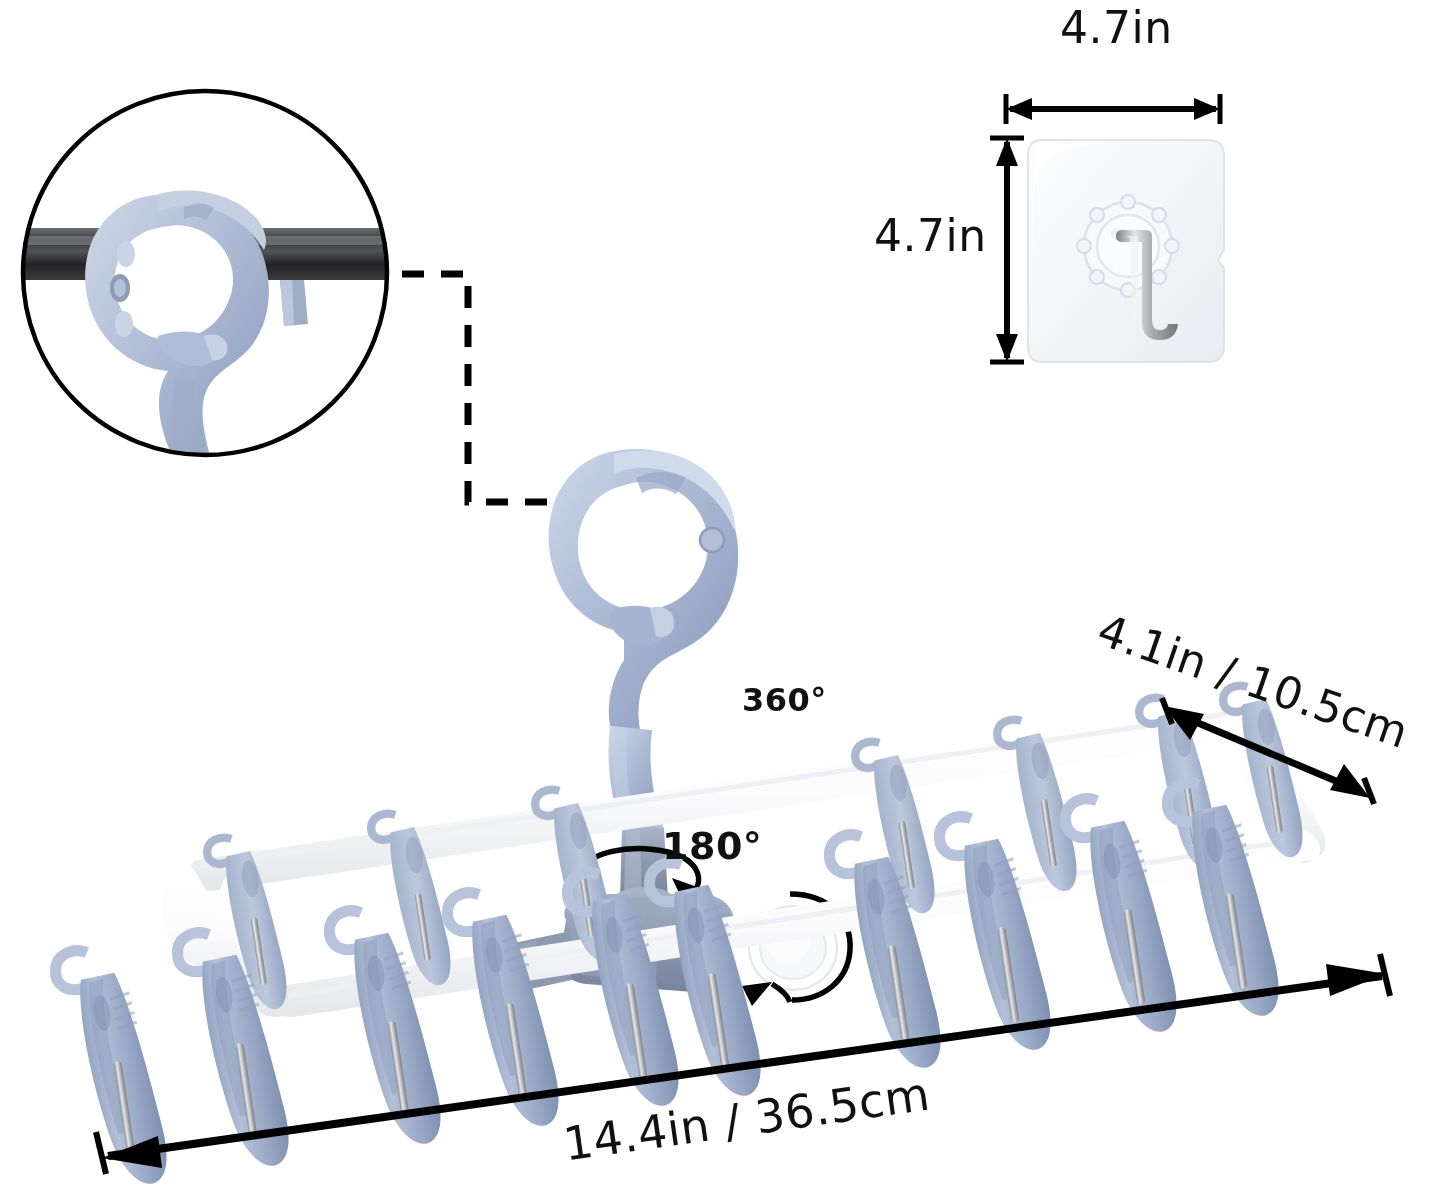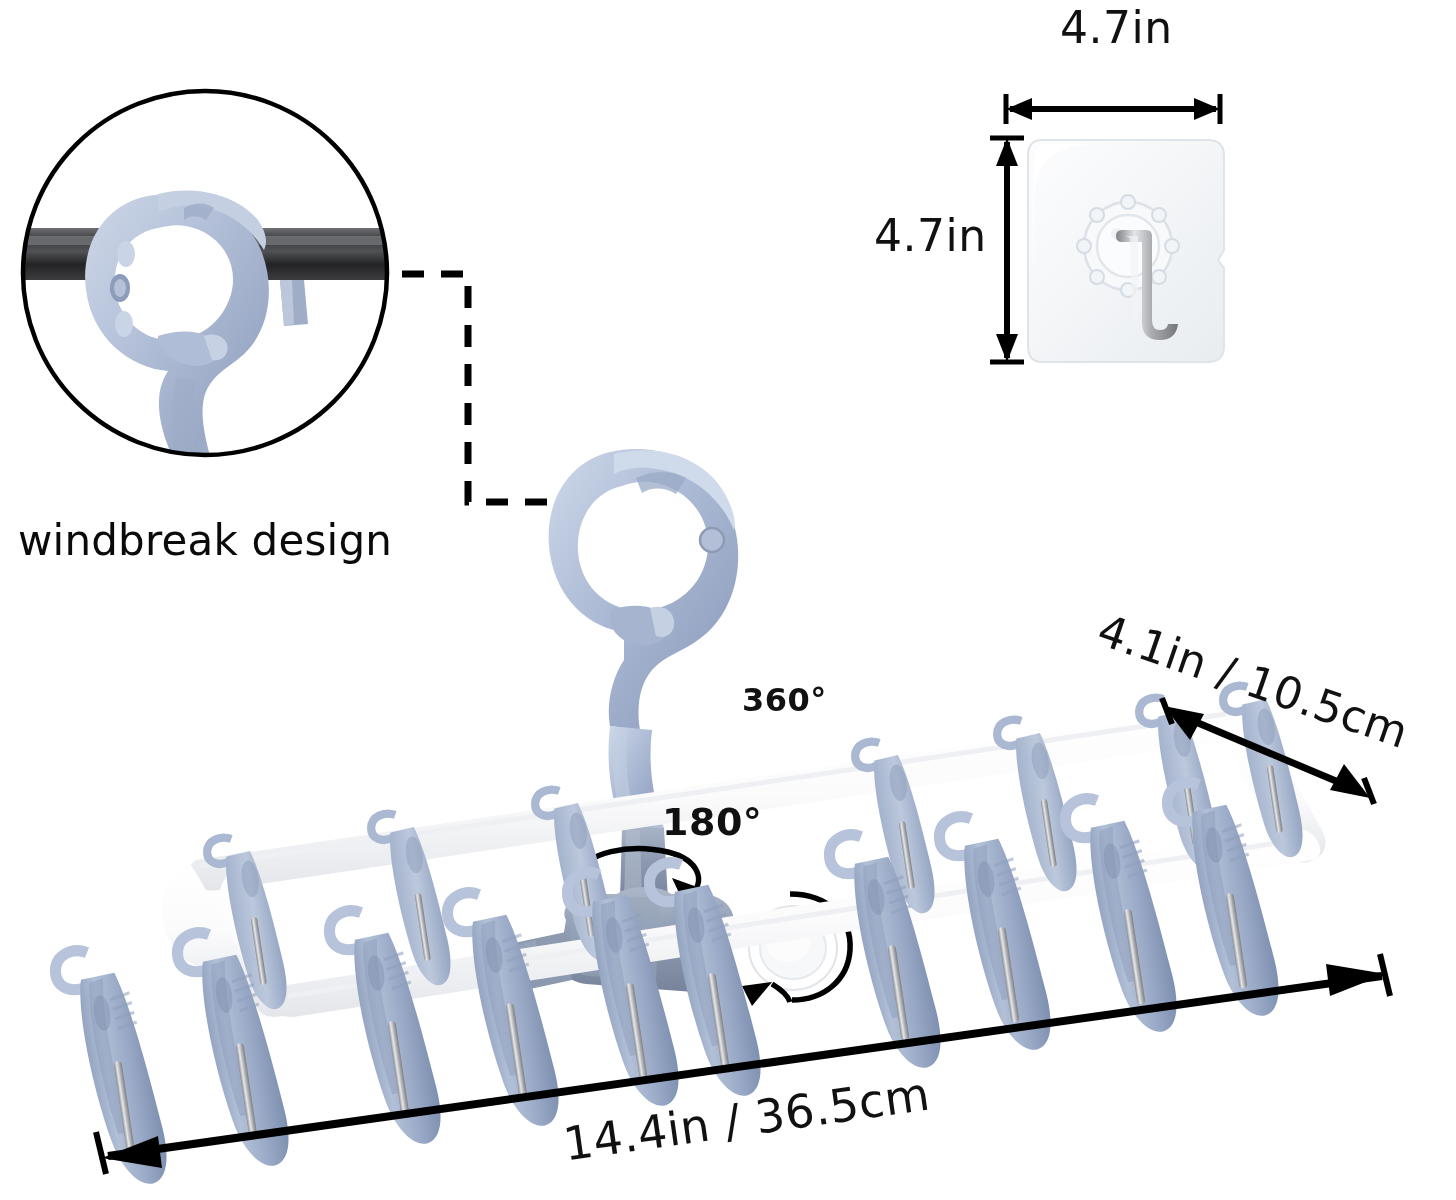--- a/index.html
+++ b/index.html
@@ -97,21 +97,20 @@
         <g>
           <path d="M272 212 L 296 212 L 300 256 L 276 258 Z" fill="#9fadc6"></path>
           <path d="M272 212 L 284 212 L 286 256 L 276 258 Z" fill="#bcc7dc"></path>
         </g>
       </g>
 
       <circle cx="197" cy="205" r="182" fill="none" stroke="#000" stroke-width="4.5"></circle>
     </svg>
   </div>
 
-  <div class="abs caption-text" style="left:18px; top:516px;">windbreak design</div>
 
   <div class="abs" style="left:398px; top:258px; width:230px; height:260px;">
     <svg width="230" height="260" viewBox="0 0 230 260">
       <path d="M4 16 L 70 16 L 70 244 L 170 244" fill="none" stroke="#000" stroke-width="7" stroke-dasharray="22 17" stroke-linecap="butt"></path>
     </svg>
   </div>
 
   <div class="abs dim-text" style="left:1060px; top:2px; font-size:44px;">4.7in</div>
 
   <div class="abs dim-text" style="left:874px; top:210px; font-size:44px;">4.7in</div>
@@ -496,21 +495,21 @@
           </g>
           <ellipse cx="16" cy="56" rx="8" ry="18" fill="#7f90ae" opacity=".45"></ellipse>
           <rect x="20" y="106" width="8" height="96" rx="4" fill="url(#springG)"></rect>
         </g>
       </g>
     </svg>
   </div>
 
   <div class="abs dim-text" style="left:742px; top:681px; font-size:32px; font-weight:600;">360°</div>
 
-  <div class="abs dim-text" style="left:662px; top:800px; font-size:38px; font-weight:600;">180°</div>
+  <div class="abs dim-text" style="left:662px; top:824px; font-size:38px; font-weight:600;">180°</div>
 
   <div class="abs" style="left:1108px; top:604px; transform:rotate(19deg); transform-origin:left top;">
     <span class="dim-text" style="font-size:44px;">4.1in / 10.5cm</span>
   </div>
 
   <div class="abs" style="left:1150px; top:690px; width:240px; height:130px;">
     <svg width="240" height="130" viewBox="0 0 240 130">
       <g stroke="#000" stroke-width="6">
         <line x1="12" y1="8" x2="22" y2="34"></line>
         <line x1="214" y1="88" x2="224" y2="114"></line>

